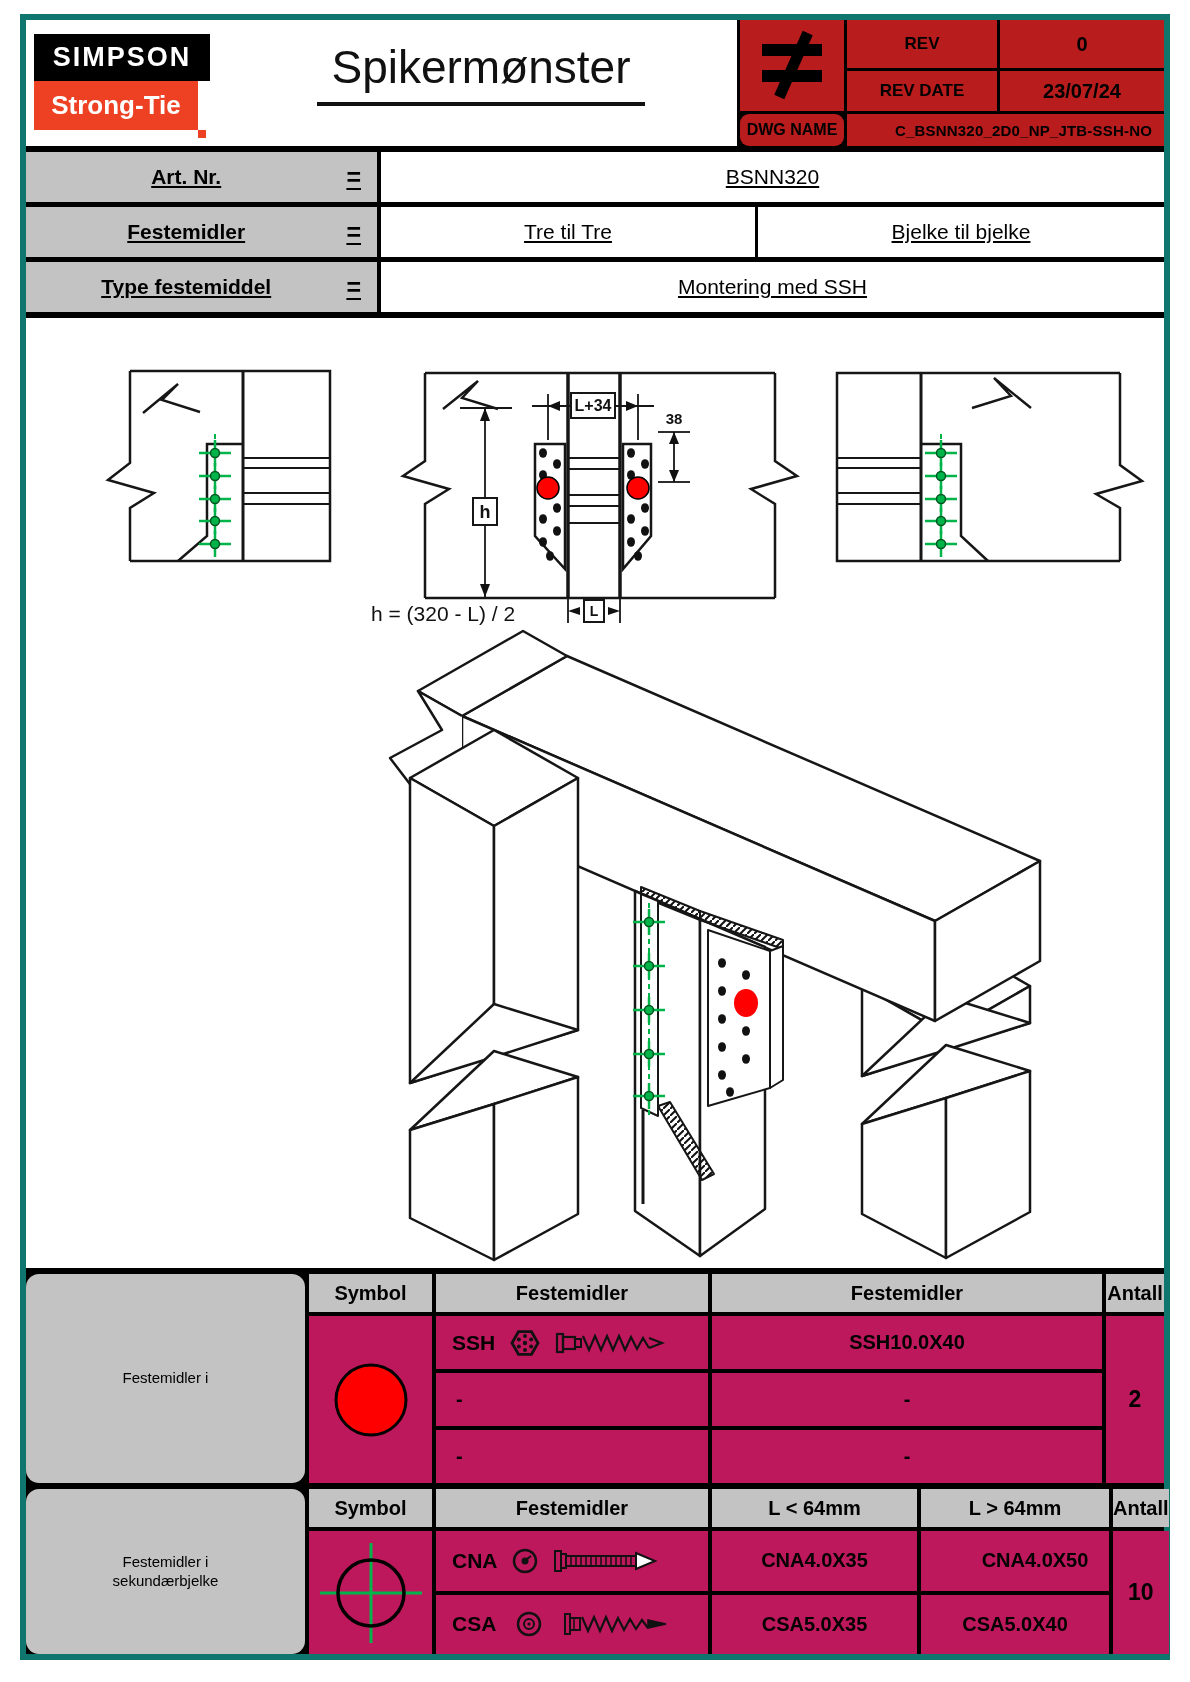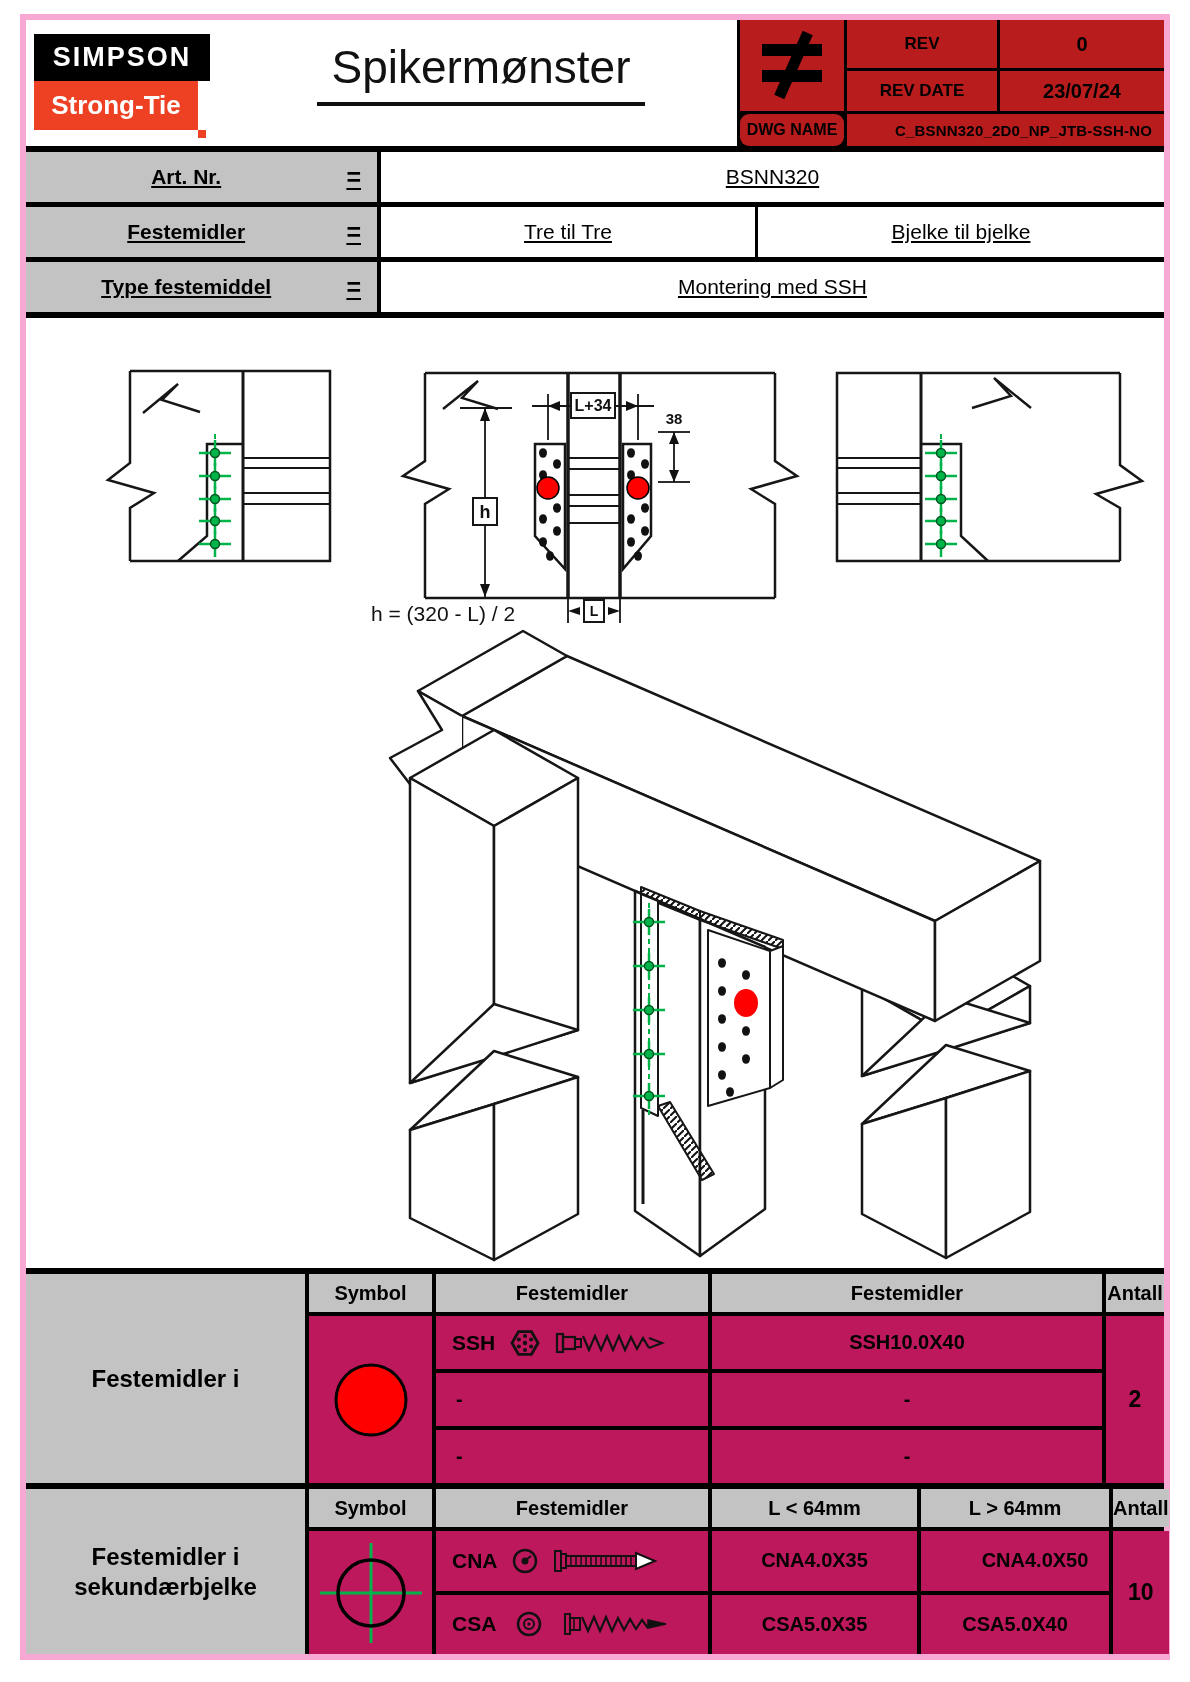--- a/index.html
+++ b/index.html
@@ -1,18 +1,18 @@
 <!DOCTYPE html>
 <html><head>
 <meta charset="utf-8">
 <style>
   html,body{margin:0;padding:0;}
   body{font-family:"Liberation Sans",sans-serif;background:#fff;}
   .page{position:relative;width:1190px;height:1682px;background:#fff;overflow:hidden;}
-  .frame{position:absolute;left:20px;top:14px;width:1150px;height:1646px;border:6px solid #f9a8d4;
+  .frame{position:absolute;left:20px;top:14px;width:1150px;height:1646px;border:6px solid #0f766e;
          box-sizing:border-box;display:flex;flex-direction:column;background:#fff;}
   .sec{border-bottom:6px solid #000;}
   
   .titleblock{height:126px;position:relative;display:flex;}
   .logo{position:absolute;left:8px;top:14px;width:176px;}
   .logo .black{background:#000;color:#fff;font-weight:bold;font-size:27px;letter-spacing:2px;
                text-align:center;padding:8px 0;}
   .logo .orange{background:#EE4123;color:#fff;font-weight:bold;font-size:26px;text-align:center;
                 padding:9px 0;width:164px;position:relative;}
   .logo .rmark{position:absolute;right:-8px;bottom:-8px;width:8px;height:8px;background:#EE4123;}
@@ -48,21 +48,21 @@
   .drawingsec{height:950px;position:relative;}
   svg text{font-family:"Liberation Sans",sans-serif;fill:#111;}
   
   .gridtable{display:grid;background:#000;gap:4px;height:100%;box-sizing:border-box;}
   .t1{height:209px;}
   .t1 .gridtable{grid-template-columns:279px 123px 272px 390px 1fr;grid-template-rows:38px 1fr 1fr 1fr;}
   .t2{flex:1;}
   .t2 .gridtable{grid-template-columns:279px 123px 272px 205px 188px 1fr;grid-template-rows:38px 1fr 1fr;}
   .cell{background:#be185d;display:flex;align-items:center;justify-content:center;}
   .hcell{background:#C3C3C3;font-weight:bold;font-size:20px;}
-  .rowlabel{background:#C3C3C3;font-weight:bold;font-size:24px;flex-direction:column;line-height:1.25;}
+  .rowlabel{background:#C3C3C3;font-weight:normal;font-size:15px;flex-direction:column;line-height:1.25;border-radius:13px;}
   .fastcell{justify-content:flex-start;padding-left:16px;gap:14px;box-sizing:border-box;}
   .fastname{font-weight:bold;font-size:21px;}
   .valcell{font-weight:bold;font-size:20px;}
   .antall{font-weight:bold;font-size:23px;}
   .span3{grid-row:2/5;}
   .span2{grid-row:2/4;}
 </style>
 </head>
 <body>
 

